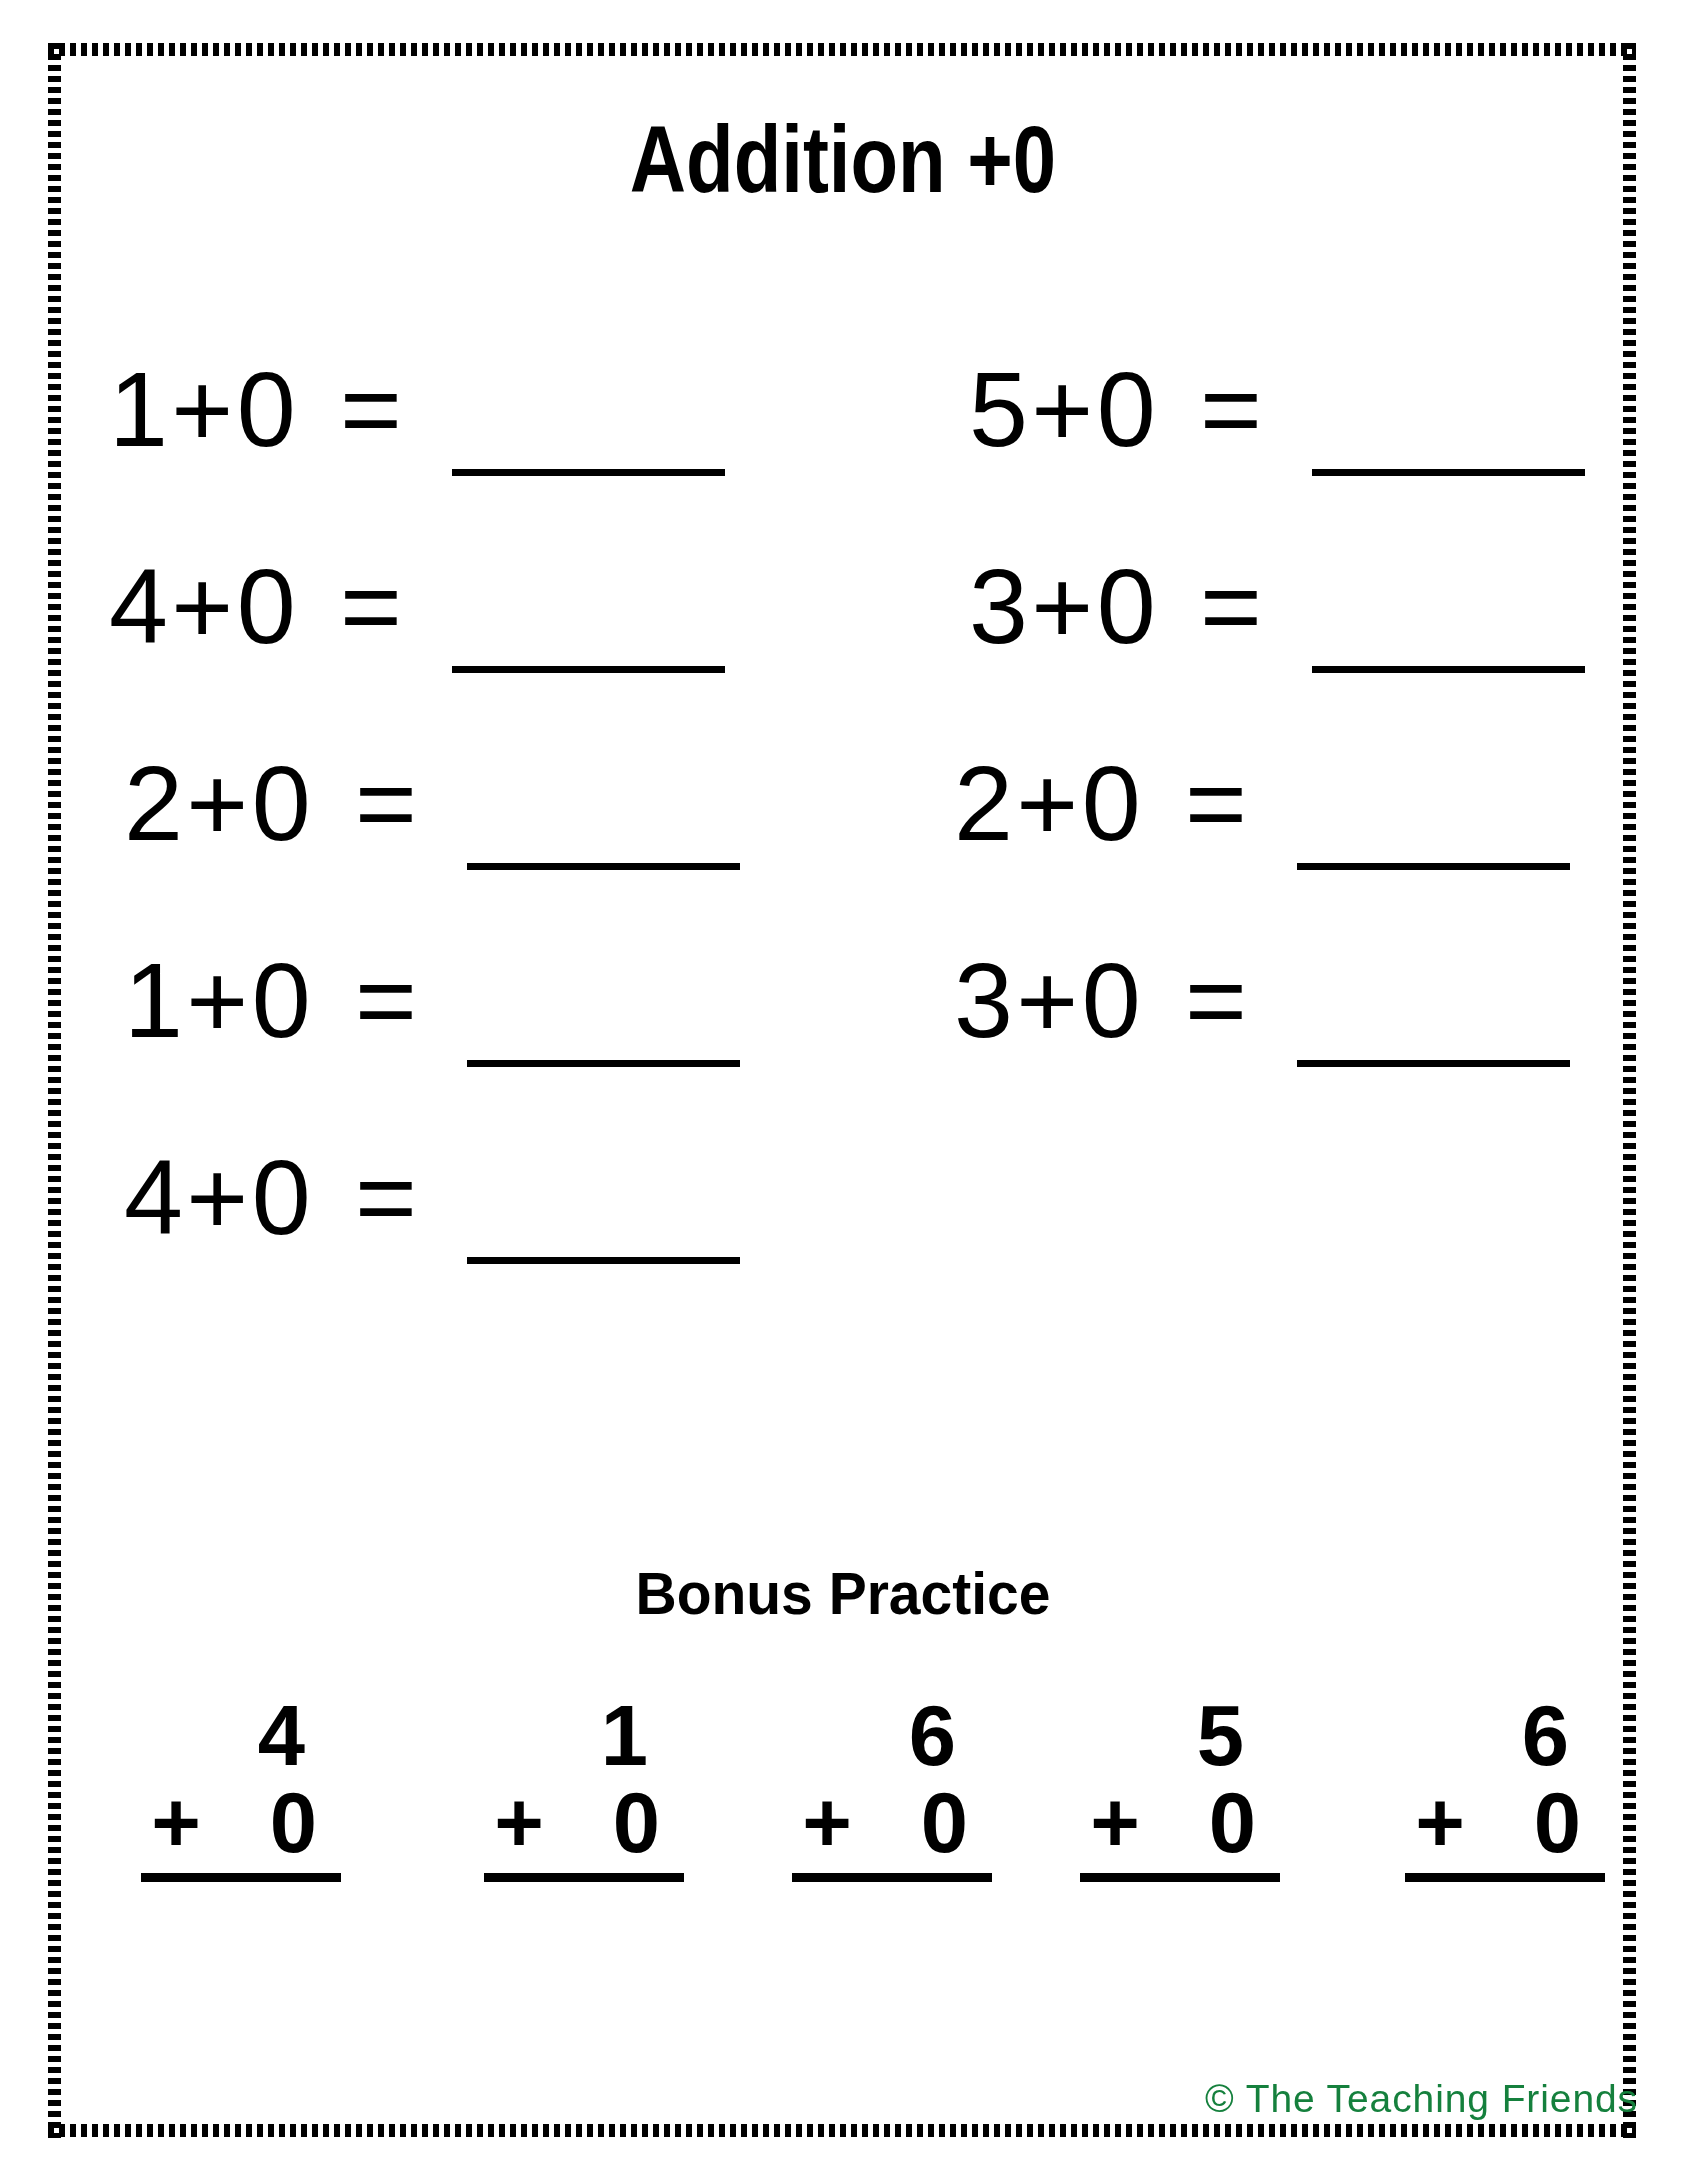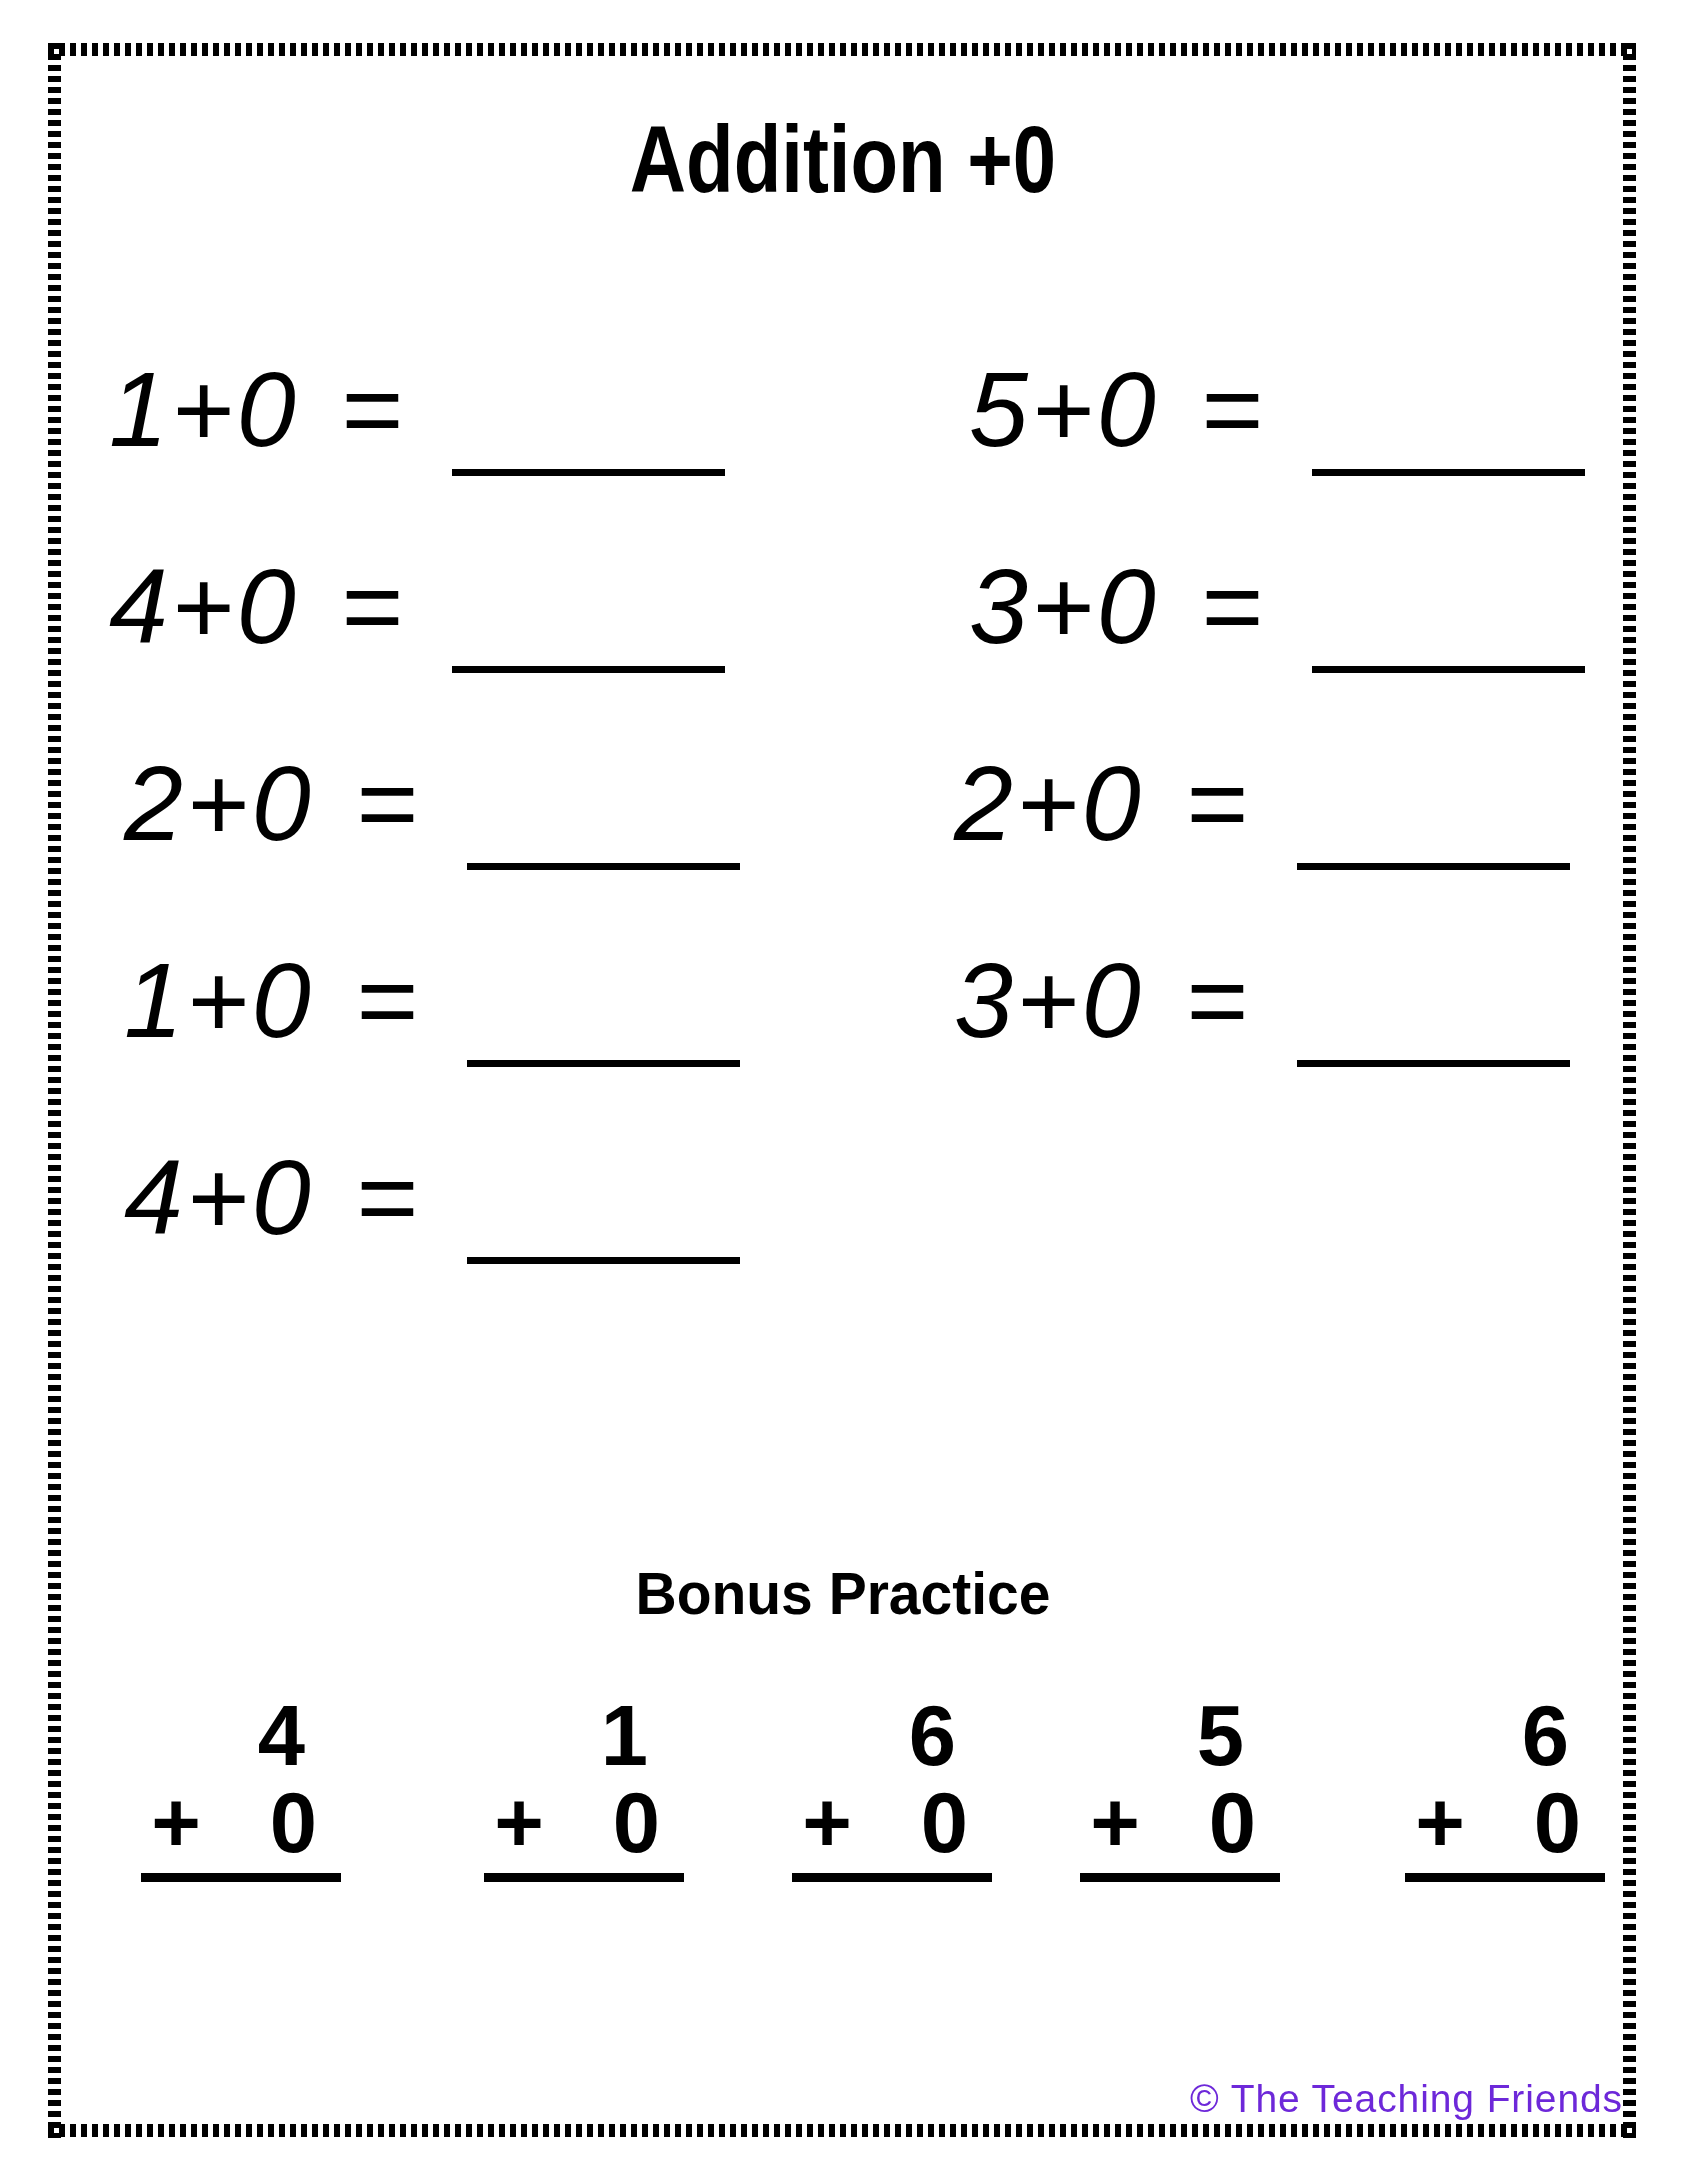--- a/index.html
+++ b/index.html
@@ -35,21 +35,20 @@
   
   .problems {
     position:absolute; top:356px; left:0; width:1686px;
     display:grid;
     grid-template-columns:845px auto;
     grid-auto-rows:197px;
   }
   .prob-row {
     font-size:106px; line-height:1; letter-spacing:3.4px;
     white-space:nowrap;
-    font-style:italic;
   }
   .prob-row.left  { padding-left:109px; }
   .prob-row.right { padding-left:124px; }
   .eq { margin-left:41px; }
   .blank {
     display:inline-block;
     width:273px; height:0;
     border-bottom:7.7px solid #000;
     vertical-align:-0.28em;
     margin-left:47px;
@@ -79,23 +78,23 @@
     margin-top:1.7px;
   }
   .bp-line {
     margin-top:8.5px;
     border-bottom:9.4px solid #000;
     width:100%;
   }
 
   
   .footer {
-    position:absolute; top:2078px; right:63px;
+    position:absolute; top:2078px; right:48px;
     font-size:39px; line-height:1.1;
-    color:#6d28d9;
+    color:#15803d;
     letter-spacing:0.9px;
     white-space:nowrap;
   }
 </style>
 </head>
 <body>
 
 <div class="bdr bdr-h" id="bdr-top"></div>
 <div class="bdr bdr-h" id="bdr-bottom"></div>
 <div class="bdr bdr-v" id="bdr-left"></div>

